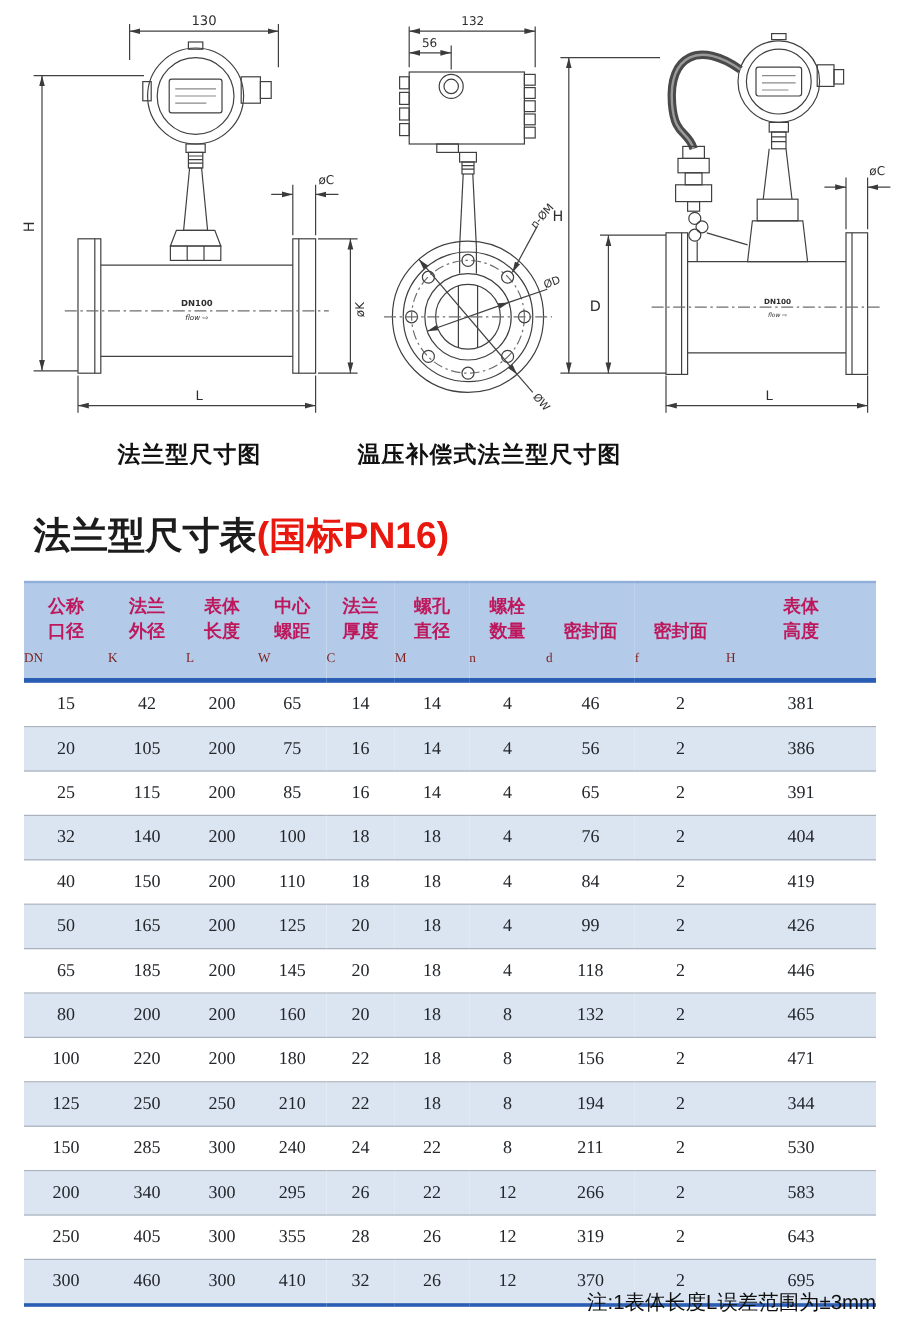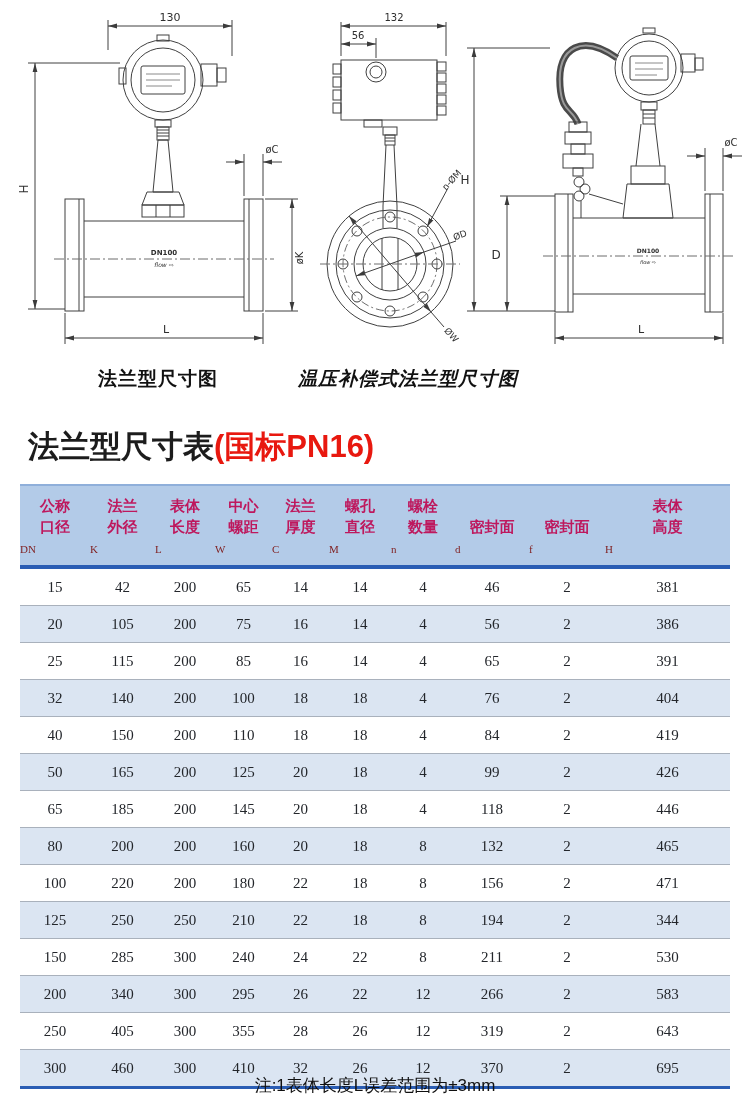--- a/index.html
+++ b/index.html
@@ -6,36 +6,36 @@
   #stage{position:relative;width:750px;height:1110px;background:#fff;overflow:hidden;
          font-family:"Liberation Sans",sans-serif;color:#1c1c1c;padding-left:32px;}
   svg text{font-family:"DejaVu Sans",sans-serif;fill:#2e2e2e;}
   .diag{position:absolute;top:6px;}
   #diag1{left:8px;}
   #diag2{left:308px;}
   #diag3{left:455px;}
   .caption{position:absolute;top:366px;font-weight:bold;font-size:19px;color:#111;
            text-align:center;letter-spacing:1px;}
   #cap1{left:8px;width:300px;}
-  #cap2{left:298px;width:220px;font-style:italic;}
+  #cap2{left:298px;width:220px;}
   .title{position:absolute;left:28px;top:426px;font-size:31px;font-weight:bold;white-space:nowrap;}
   .title .suffix{color:#e8180f;}
   
   #dimtable{position:absolute;left:20px;top:484px;width:710px;border-collapse:collapse;table-layout:fixed;}
   #dimtable thead th{background:#b3cbe8;border-top:2px solid #8fafda;border-bottom:4px solid #2a5db4;
                      padding:9px 0 4px 0;vertical-align:top;}
   #dimtable th .zh{font-weight:bold;font-size:15px;height:21px;line-height:21px;text-align:center;color:#be185d;}
   #dimtable th .code{font-family:"Liberation Serif",serif;font-weight:normal;font-size:11px;height:24px;
                      line-height:24px;text-align:left;color:#7f1d1d;}
   #dimtable tbody td{height:34px;text-align:center;font-family:"Liberation Serif",serif;font-size:15px;
                      color:#23262b;border-top:1px solid #a9b1bc;}
   #dimtable tbody tr:first-child td{border-top:none;}
   #dimtable tbody tr:last-child td{border-bottom:3px solid #2a5db4;}
   #dimtable tbody tr.stripe td{background:#dbe5f2;}
-  .note{position:absolute;left:20px;top:1074px;width:710px;text-align:center;font-size:17px;color:#101010;}
+  .note{position:absolute;left:20px;top:1074px;width:710px;text-align:right;font-size:17px;color:#101010;}
 </style>
 </head>
 <body>
 
 <div id="stage">
 
   <svg width="0" height="0" style="position:absolute">
     <defs>
       <marker id="arr" markerWidth="10" markerHeight="8" refX="9" refY="3" orient="auto-start-reverse">
         <path d="M0,0.6 L9,3 L0,5.4 z" fill="#3b3b3b"></path>

